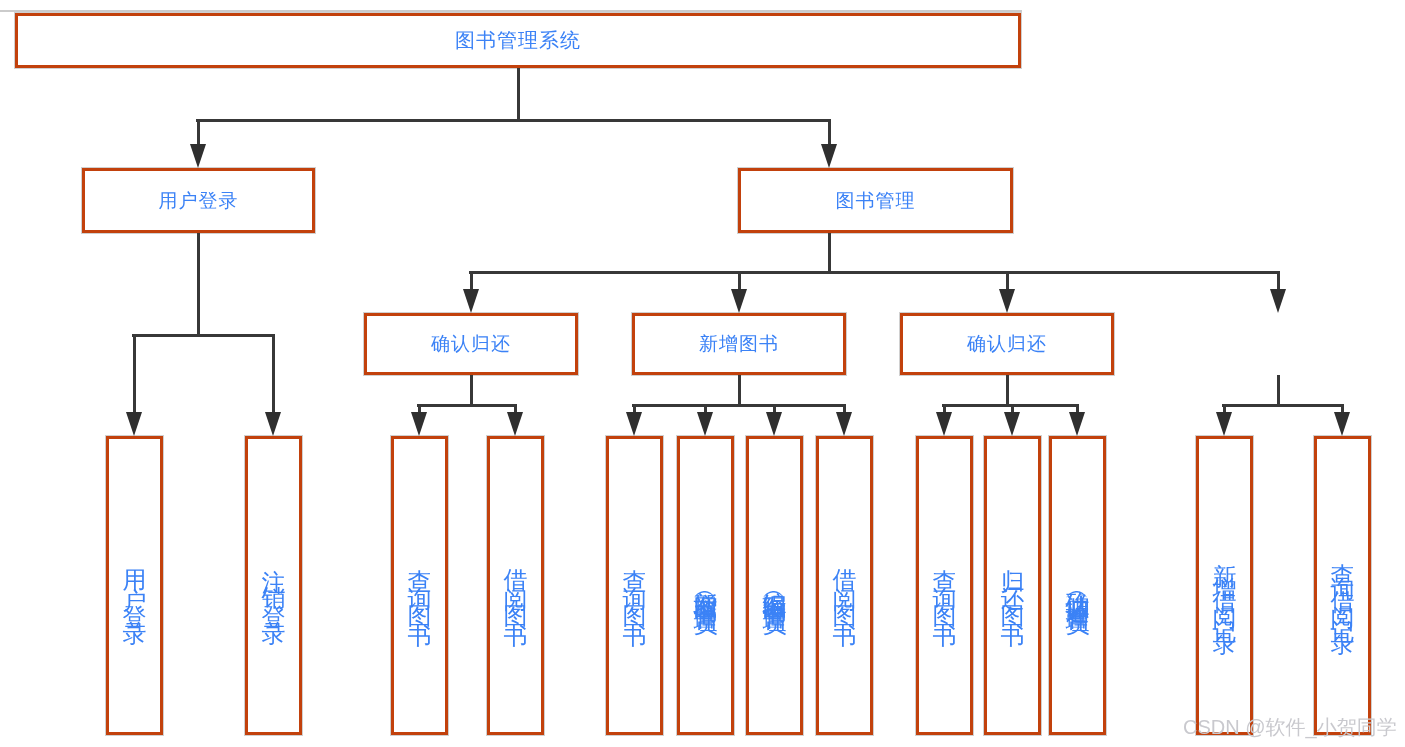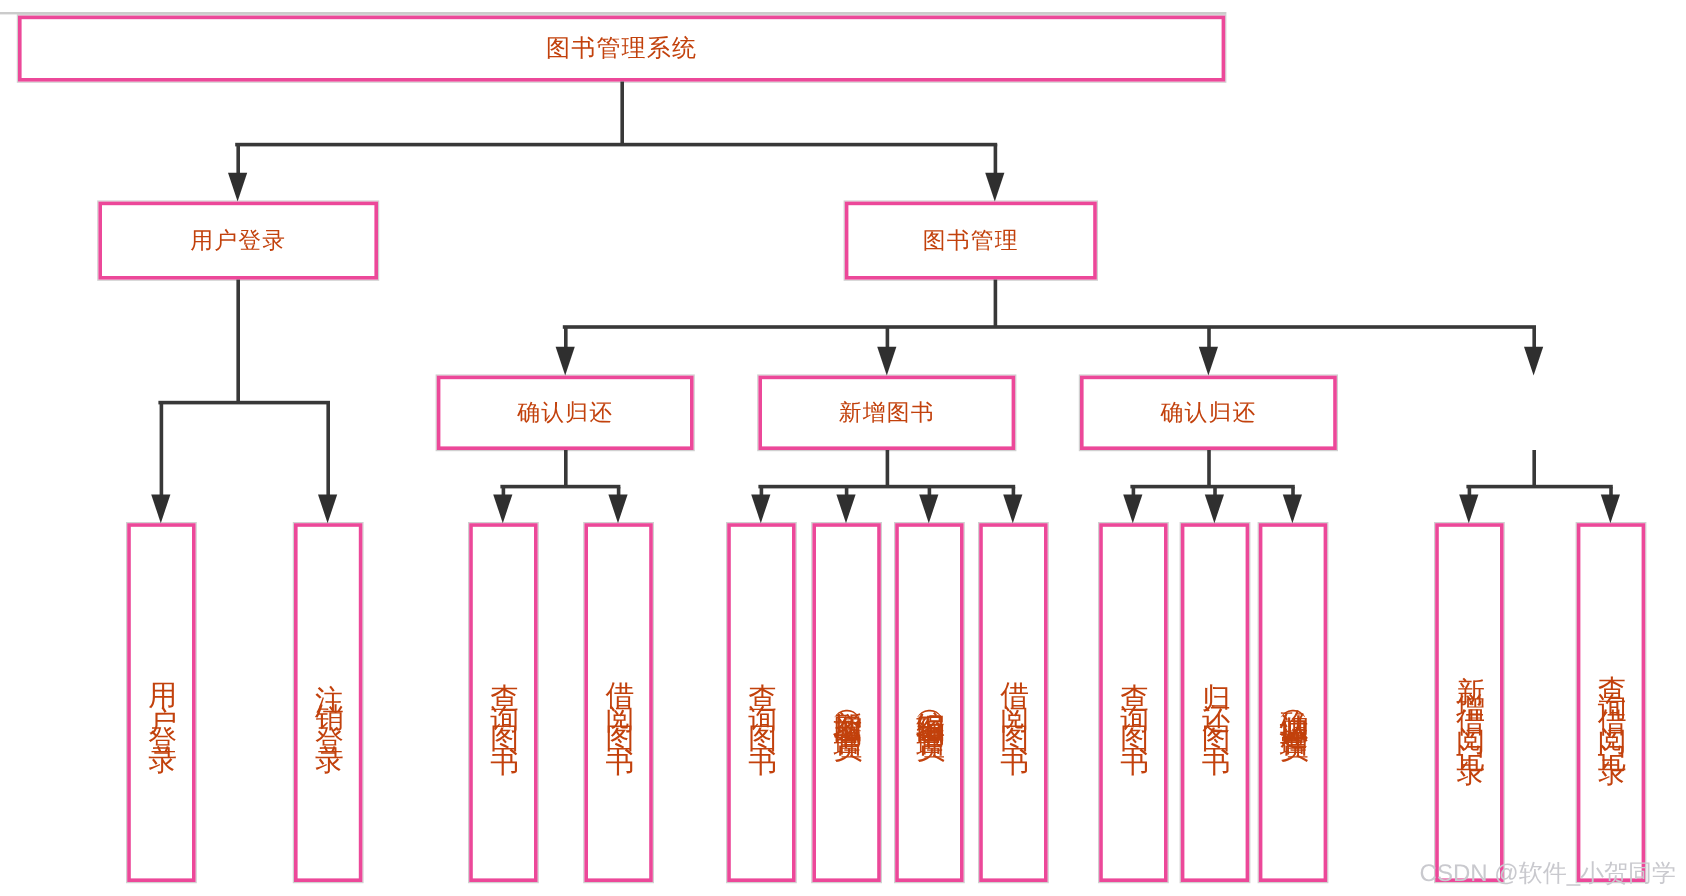--- a/index.html
+++ b/index.html
@@ -11,23 +11,23 @@
     overflow: hidden;
     font-family: "Liberation Sans", "DejaVu Sans", sans-serif;
   }
   .top-edge {
     position: absolute; left: 0; top: 10px; width: 1022px; height: 2px;
     background: #b5b5b5; opacity: .7;
   }
   .box {
     position: absolute;
     box-sizing: border-box;
-    border: 3px solid #ec4899;
+    border: 3px solid #c2410c;
     background: #ffffff;
-    color: #c2410c;
+    color: #3b82f6;
     display: flex;
     align-items: center;
     justify-content: center;
     box-shadow: 0 0 0 1px rgba(150,150,150,0.45);
   }
   .hbox { font-size: 19px; letter-spacing: 1px; }
   .rootbox { font-size: 20px; }
   .vbox { top: 436px; width: 57px; height: 299px; }
   .vtext {
     writing-mode: vertical-rl;
@@ -59,21 +59,21 @@
 </head>
 <body>
 
 <div class="canvas">
 
   <div class="top-edge"></div>
 
   <div class="box hbox rootbox" style="left:15px;top:13px;width:1006px;height:55px">图书管理系统</div>
 
   <div class="box hbox" style="left:82px;top:168px;width:233px;height:65px">用户登录</div>
-  <div class="box hbox" style="left:704px;top:168px;width:210px;height:65px">图书管理</div>
+  <div class="box hbox" style="left:738px;top:168px;width:275px;height:65px">图书管理</div>
 
   <div class="box hbox" style="left:364px;top:313px;width:214px;height:62px">确认归还</div>
   <div class="box hbox" style="left:632px;top:313px;width:214px;height:62px">新增图书</div>
   <div class="box hbox" style="left:900px;top:313px;width:214px;height:62px">确认归还</div>
 
   <div class="box vbox" style="left:106px">
     <span class="vtext sp-wide">用户登录</span>
   </div>
   <div class="box vbox" style="left:245px">
     <span class="vtext sp-wide">注销登录</span>

